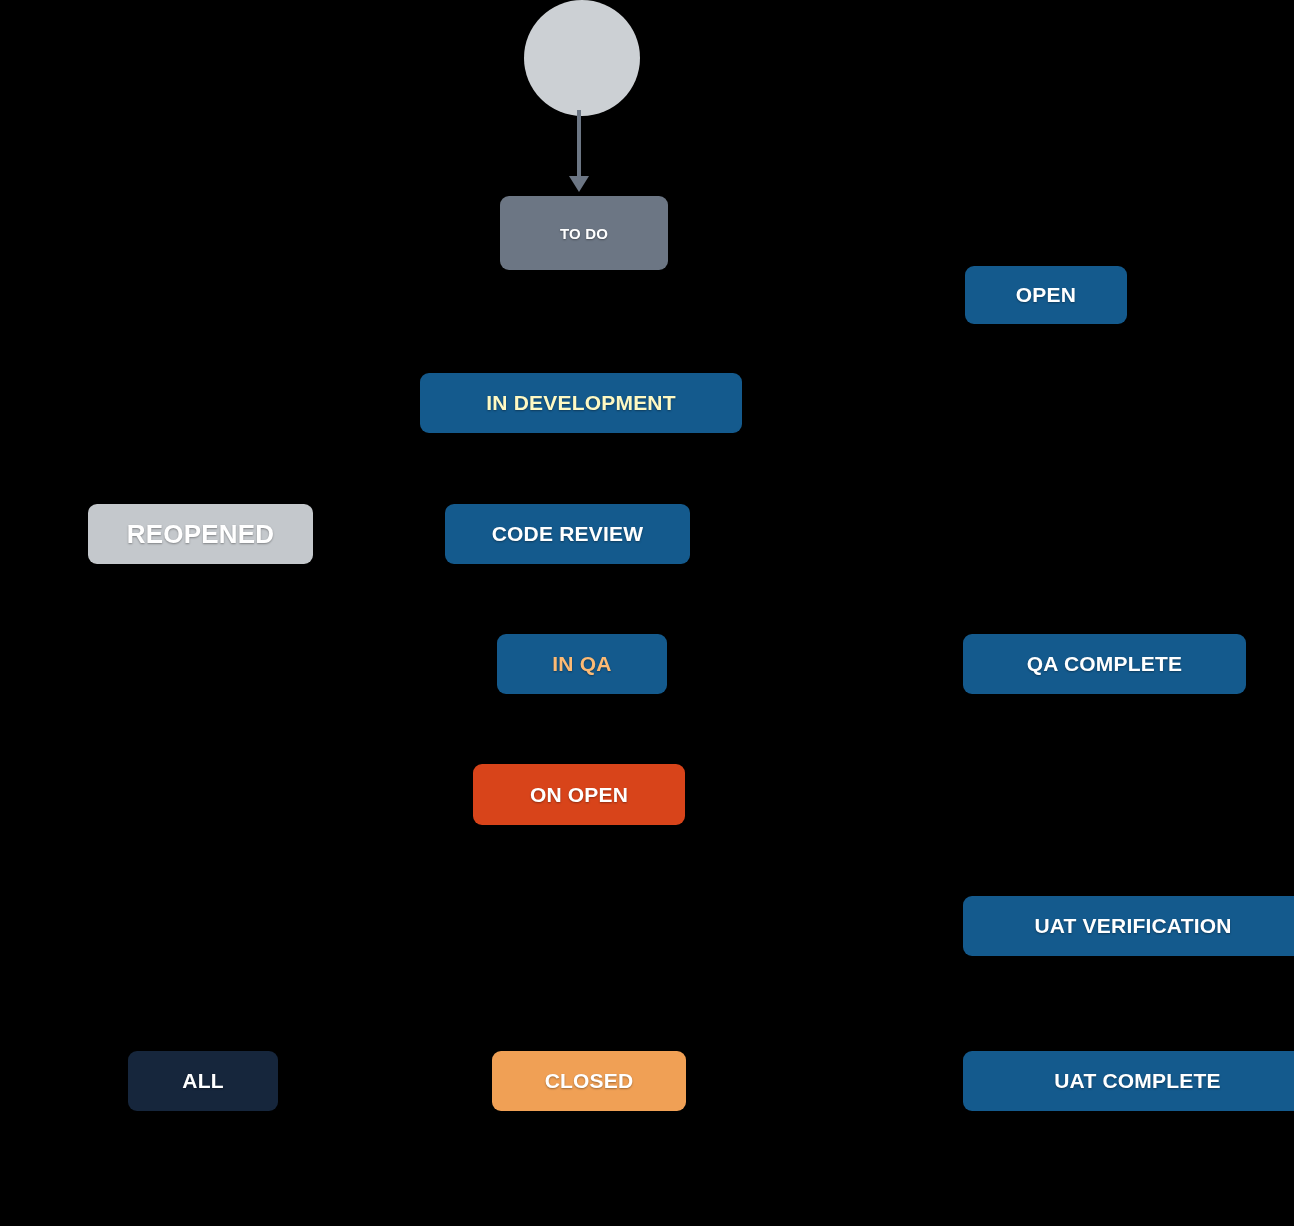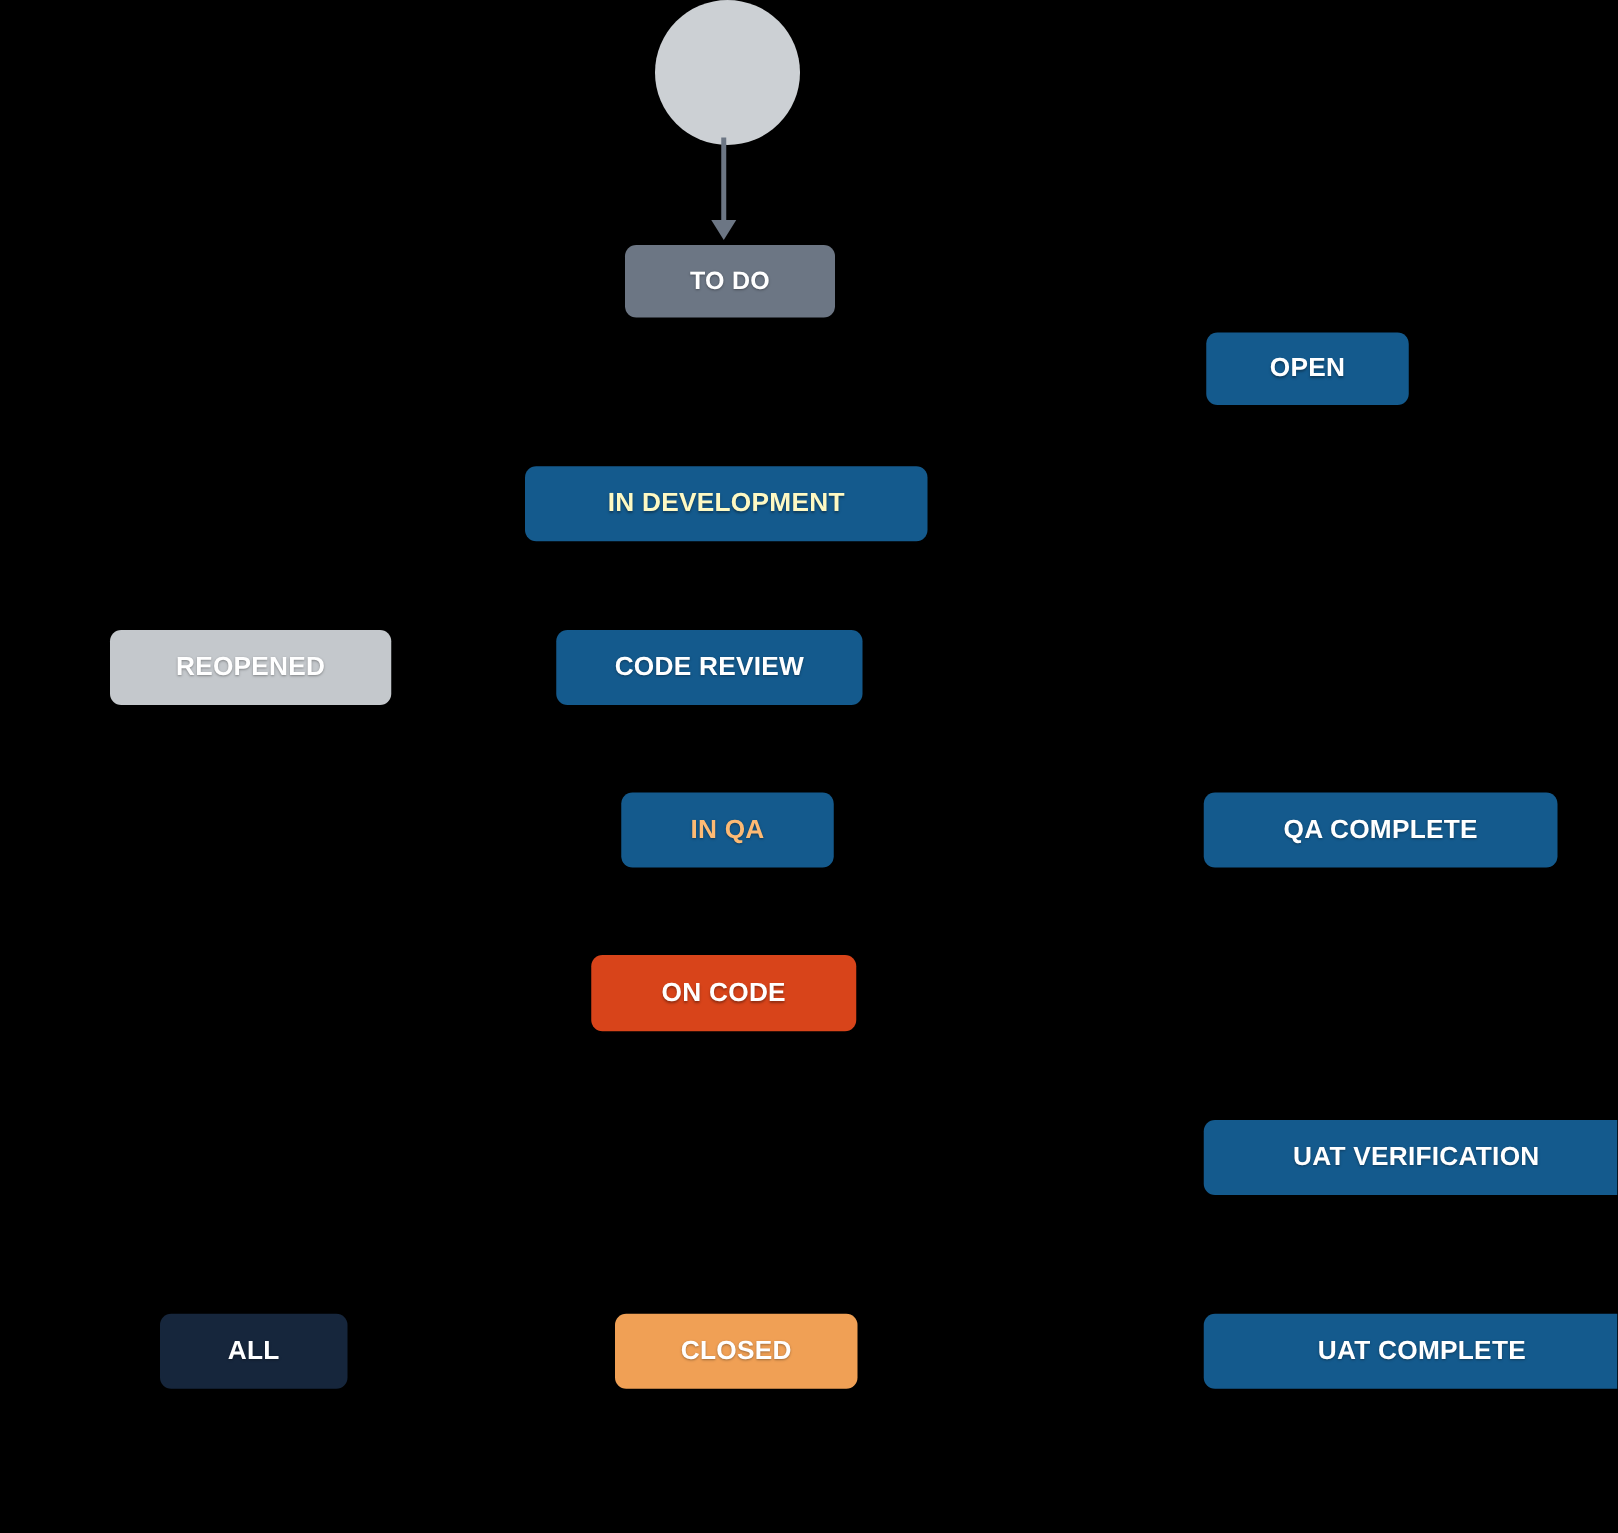--- a/index.html
+++ b/index.html
@@ -50,43 +50,43 @@
 <div id="canvas" style="width: 1294px; height: 1226px; background: rgb(0, 0, 0);">
 
   <div class="start-circle" style="left: 524px; top: 0px; width: 116px; height: 116px; background: rgb(204, 208, 212);"></div>
 
   <div id="edges-layer">
       <div class="edge-line" style="left: 577px; top: 110px; width: 4px; height: 68px; background: rgb(108, 118, 132);"></div>
       <div class="edge-head" style="left: 569px; top: 176px; border-left: 10px solid transparent; border-right: 10px solid transparent; border-top: 16px solid rgb(108, 118, 132);"></div>
     </div>
 
   <div id="nodes-layer">
-      <div class="node" style="left: 500px; top: 196px; width: 168px; height: 58px; background: rgb(108, 118, 132); color: rgb(255, 255, 255); font-size: 20px;">
+      <div class="node" style="left: 500px; top: 196px; width: 168px; height: 74px; background: rgb(108, 118, 132); color: rgb(255, 255, 255); font-size: 15px;">
         <span>TO DO</span>
       </div>
       <div class="node" style="left: 965px; top: 266px; width: 162px; height: 58px; background: rgb(20, 90, 141); color: rgb(255, 255, 255); font-size: 21px;">
         <span>OPEN</span>
       </div>
       <div class="node" style="left: 420px; top: 373px; width: 322px; height: 60px; background: rgb(20, 90, 141); color: #fef9c3; font-size: 21px;">
         <span>IN DEVELOPMENT</span>
       </div>
-      <div class="node" style="left: 88px; top: 504px; width: 225px; height: 60px; background: rgb(196, 200, 204); color: rgb(255, 255, 255); font-size: 21px;">
+      <div class="node" style="left: 88px; top: 504px; width: 225px; height: 60px; background: rgb(196, 200, 204); color: rgb(255, 255, 255); font-size: 26px;">
         <span>REOPENED</span>
       </div>
       <div class="node" style="left: 445px; top: 504px; width: 245px; height: 60px; background: rgb(20, 90, 141); color: rgb(255, 255, 255); font-size: 21px;">
         <span>CODE REVIEW</span>
       </div>
       <div class="node" style="left: 497px; top: 634px; width: 170px; height: 60px; background: rgb(20, 90, 141); color: #fdba74; font-size: 21px;">
         <span>IN QA</span>
       </div>
       <div class="node" style="left: 963px; top: 634px; width: 283px; height: 60px; background: rgb(20, 90, 141); color: rgb(255, 255, 255); font-size: 21px;">
         <span>QA COMPLETE</span>
       </div>
       <div class="node" style="left: 473px; top: 764px; width: 212px; height: 61px; background: rgb(216, 68, 26); color: rgb(255, 255, 255); font-size: 21px;">
-        <span>ON CODE</span>
+        <span>ON OPEN</span>
       </div>
       <div class="node" style="left: 963px; top: 896px; width: 340px; height: 60px; background: rgb(20, 90, 141); color: rgb(255, 255, 255); font-size: 21px;">
         <span>UAT VERIFICATION</span>
       </div>
       <div class="node" style="left: 128px; top: 1051px; width: 150px; height: 60px; background: rgb(22, 38, 60); color: rgb(255, 255, 255); font-size: 21px;">
         <span>ALL</span>
       </div>
       <div class="node" style="left: 492px; top: 1051px; width: 194px; height: 60px; background: rgb(240, 160, 85); color: rgb(255, 255, 255); font-size: 21px;">
         <span>CLOSED</span>
       </div>

